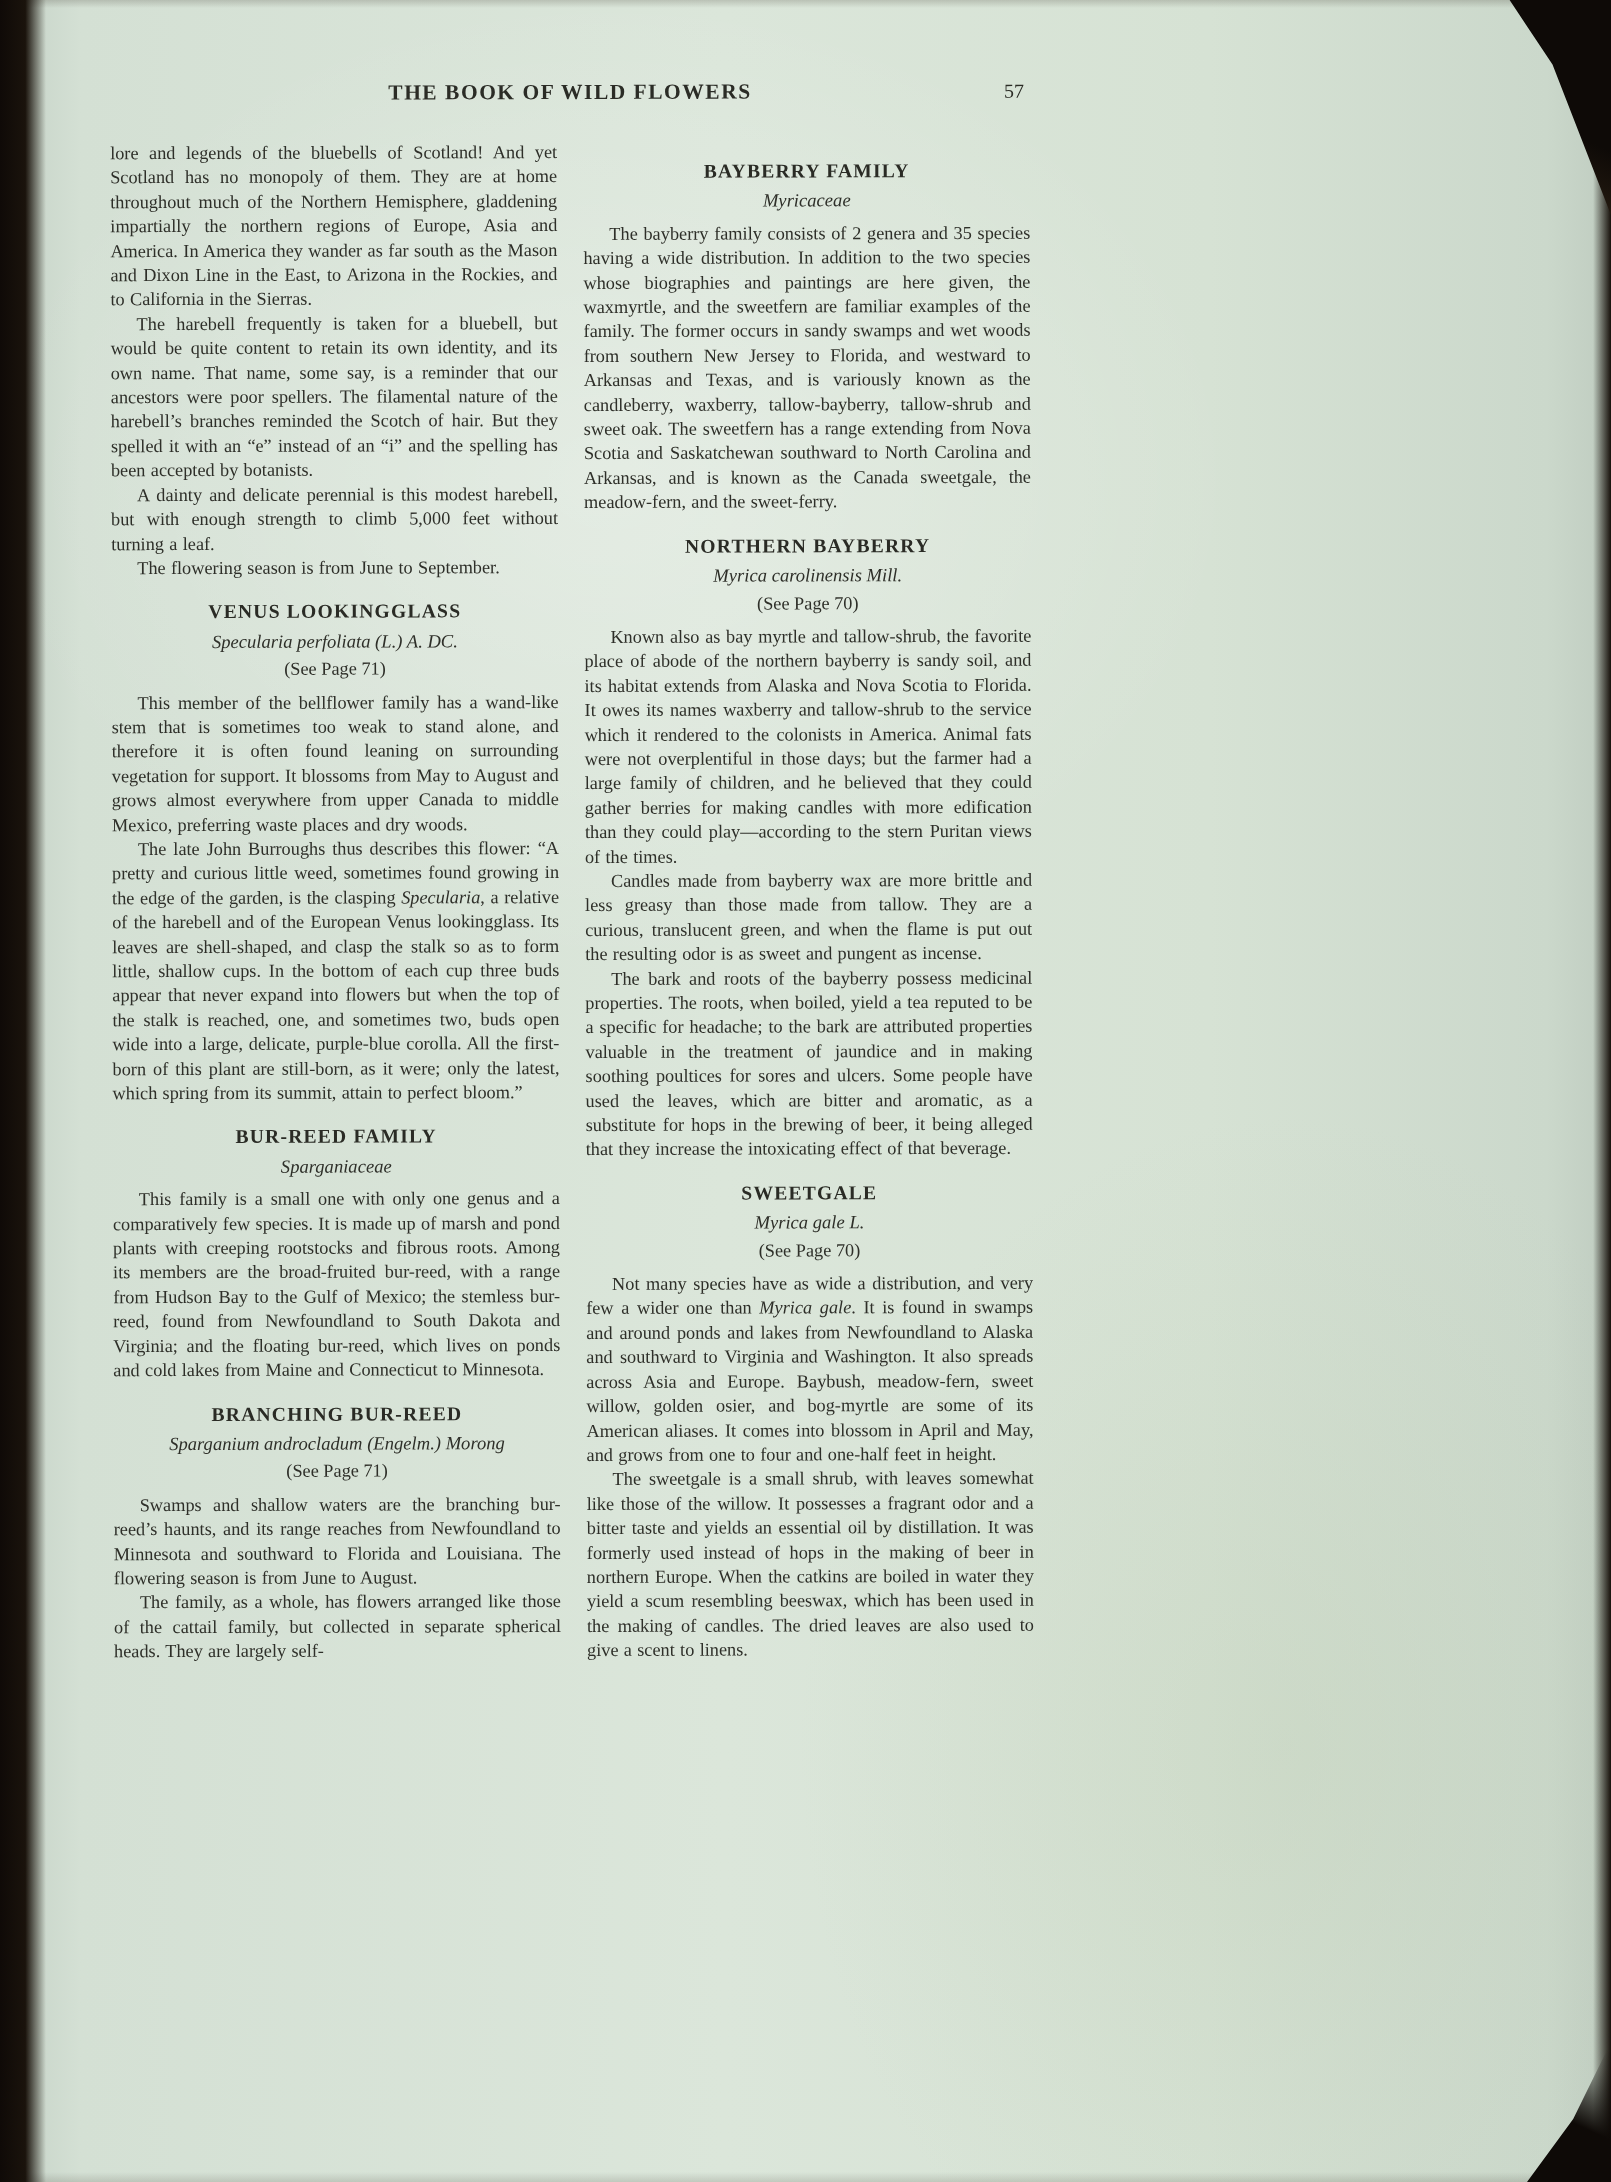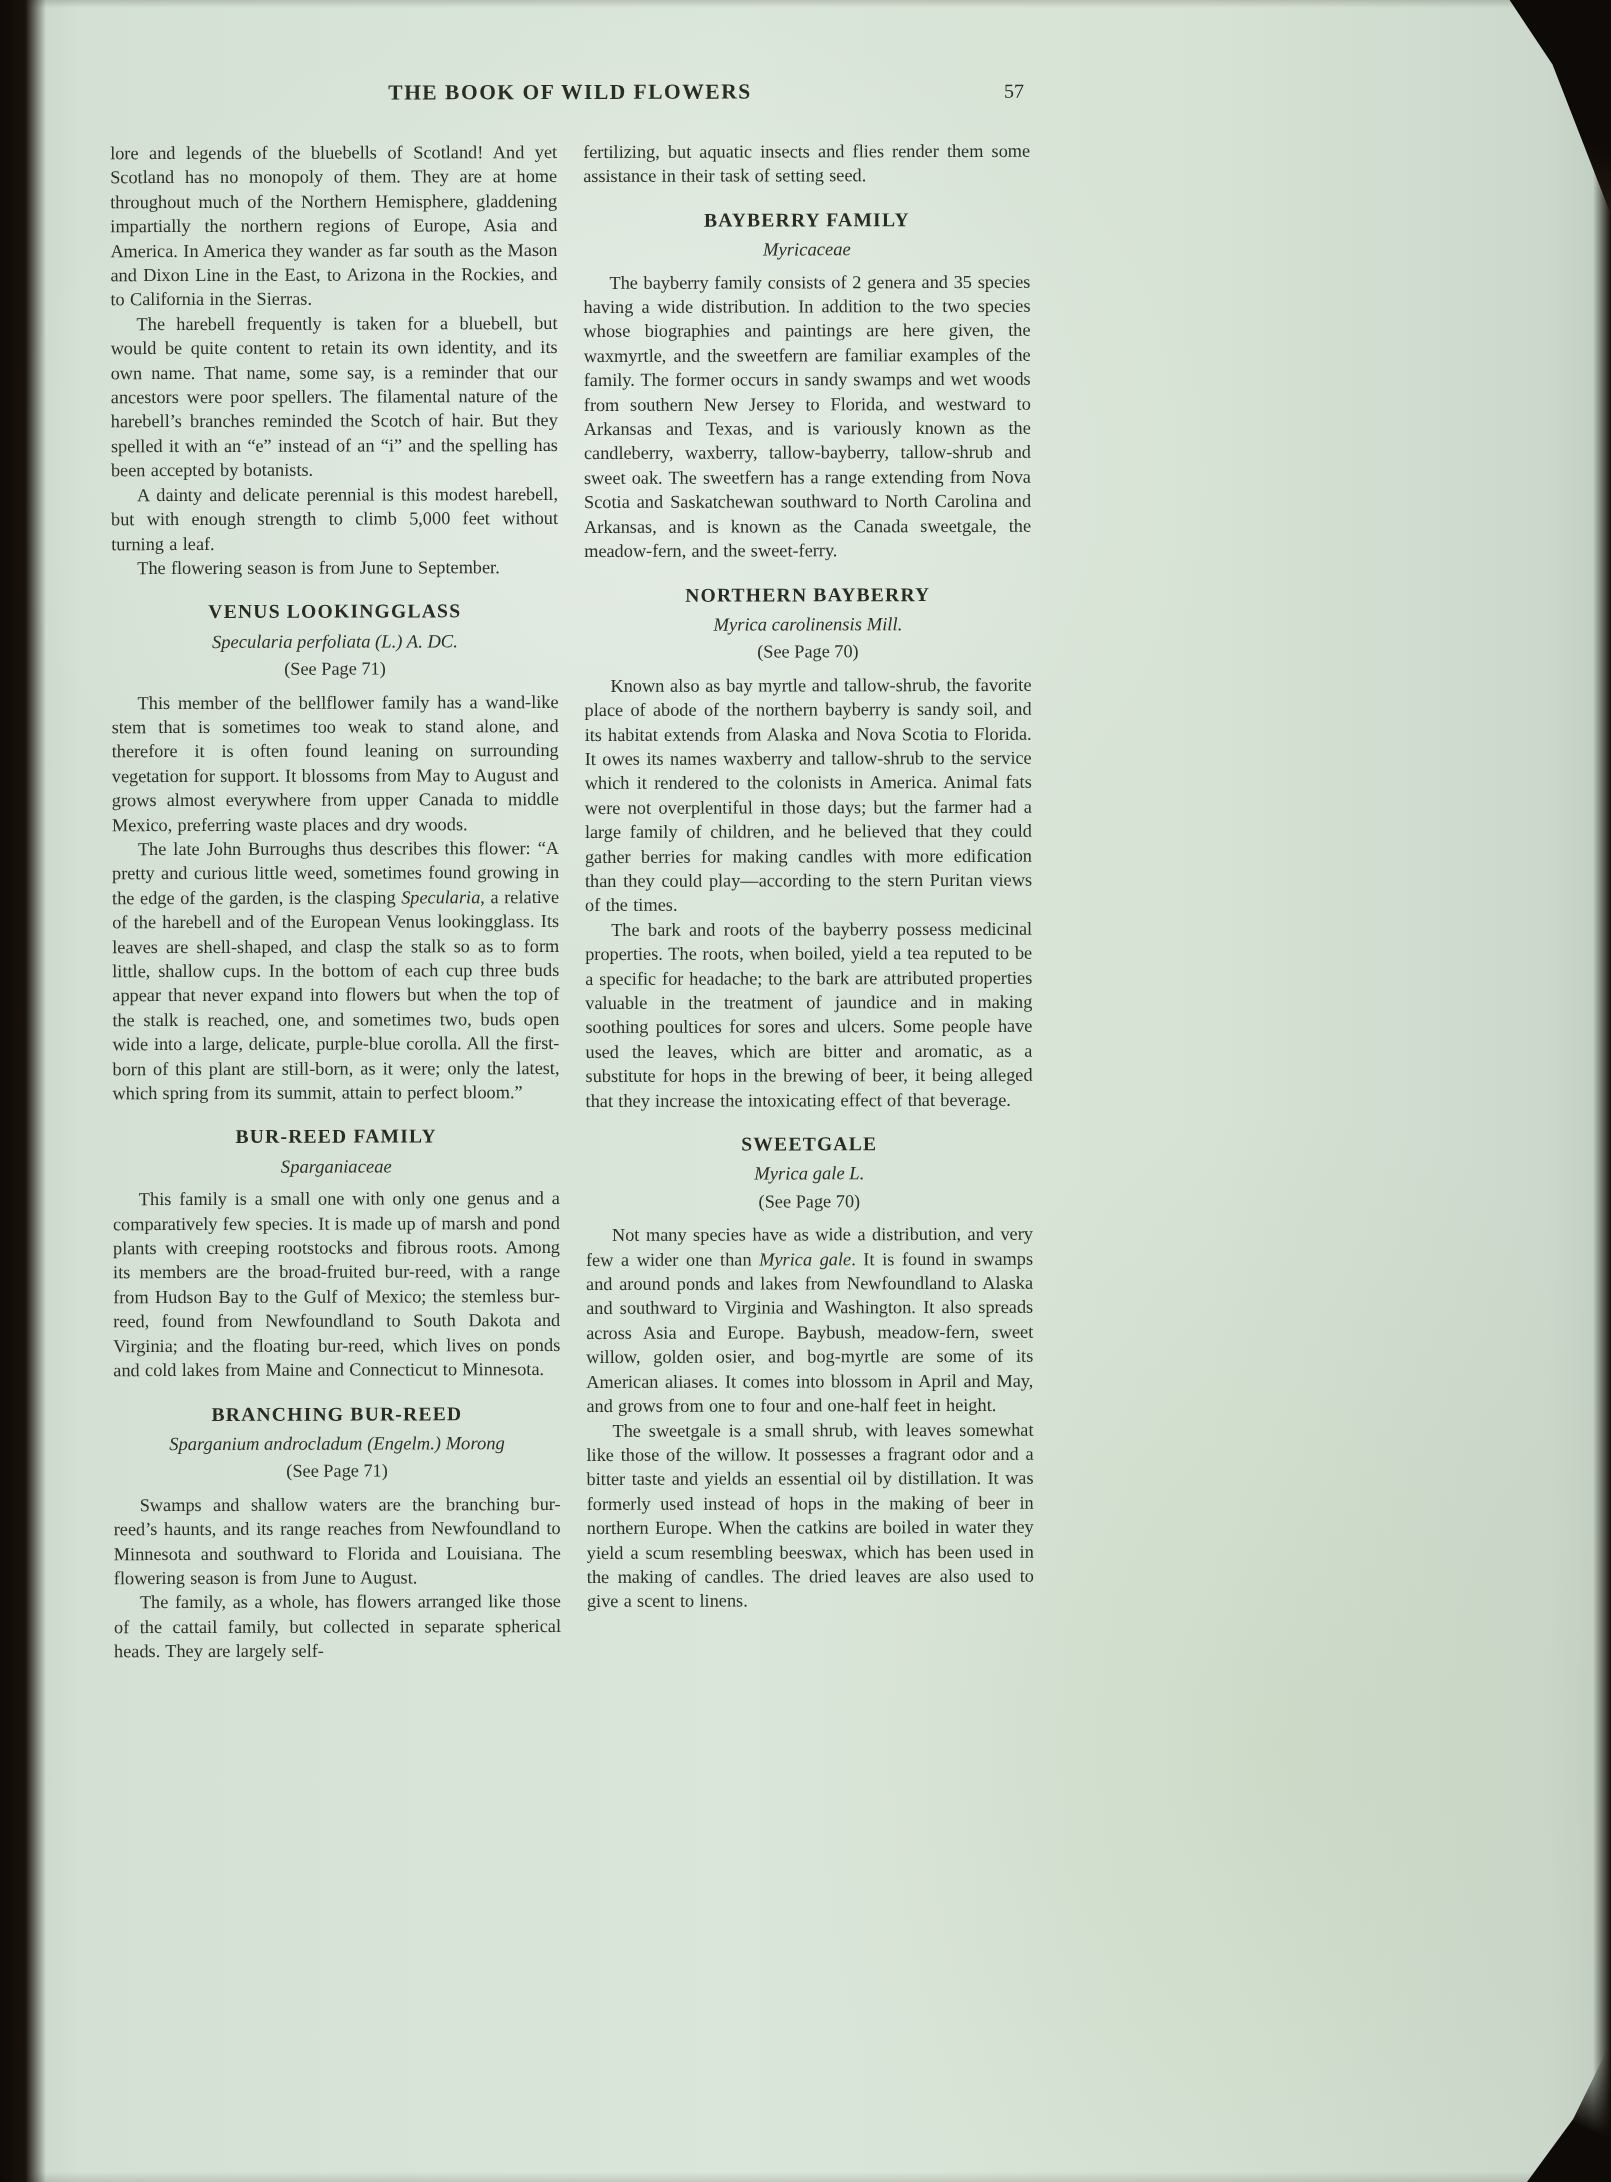--- a/index.html
+++ b/index.html
@@ -151,28 +151,28 @@
         <h3 class="heading">BUR-REED FAMILY</h3>
         <div class="species">Sparganiaceae</div>
         <p class="para">This family is a small one with only one genus and a comparatively few species.  It is made up of marsh and pond plants with creeping rootstocks and fibrous roots.  Among its members are the broad-fruited bur-reed, with a range from Hudson Bay to the Gulf of Mexico; the stemless bur-reed, found from Newfoundland to South Dakota and Virginia; and the floating bur-reed, which lives on ponds and cold lakes from Maine and Connecticut to Minnesota.</p>
         <h3 class="heading">BRANCHING BUR-REED</h3>
         <div class="species">Sparganium androcladum (Engelm.) Morong</div>
         <div class="seepage">(See Page 71)</div>
         <p class="para">Swamps and shallow waters are the branching bur-reed’s haunts, and its range reaches from Newfoundland to Minnesota and southward to Florida and Louisiana.  The flowering season is from June to August.</p>
         <p class="para">The family, as a whole, has flowers arranged like those of the cattail family, but collected in separate spherical heads.  They are largely self-</p>
       </div>
     <div class="column">
-        <p class="para no-indent">fertilizing, but aquatic insects and flies render them some assistance in their task of setting seed.</p>
         <h3 class="heading">BAYBERRY FAMILY</h3>
         <div class="species">Myricaceae</div>
         <p class="para">The bayberry family consists of 2 genera and 35 species having a wide distribution.  In addition to the two species whose biographies and paintings are here given, the waxmyrtle, and the sweetfern are familiar examples of the family.  The former occurs in sandy swamps and wet woods from southern New Jersey to Florida, and westward to Arkansas and Texas, and is variously known as the candleberry, waxberry, tallow-bayberry, tallow-shrub and sweet oak.  The sweetfern has a range extending from Nova Scotia and Saskatchewan southward to North Carolina and Arkansas, and is known as the Canada sweetgale, the meadow-fern, and the sweet-ferry.</p>
         <h3 class="heading">NORTHERN BAYBERRY</h3>
         <div class="species">Myrica carolinensis Mill.</div>
         <div class="seepage">(See Page 70)</div>
         <p class="para">Known also as bay myrtle and tallow-shrub, the favorite place of abode of the northern bayberry is sandy soil, and its habitat extends from Alaska and Nova Scotia to Florida.  It owes its names waxberry and tallow-shrub to the service which it rendered to the colonists in America.  Animal fats were not overplentiful in those days; but the farmer had a large family of children, and he believed that they could gather berries for making candles with more edification than they could play—according to the stern Puritan views of the times.</p>
+        <p class="para">Candles made from bayberry wax are more brittle and less greasy than those made from tallow. They are a curious, translucent green, and when the flame is put out the resulting odor is as sweet and pungent as incense.</p>
         <p class="para">The bark and roots of the bayberry possess medicinal properties.  The roots, when boiled, yield a tea reputed to be a specific for headache; to the bark are attributed properties valuable in the treatment of jaundice and in making soothing poultices for sores and ulcers.  Some people have used the leaves, which are bitter and aromatic, as a substitute for hops in the brewing of beer, it being alleged that they increase the intoxicating effect of that beverage.</p>
         <h3 class="heading">SWEETGALE</h3>
         <div class="species">Myrica gale L.</div>
         <div class="seepage">(See Page 70)</div>
         <p class="para">Not many species have as wide a distribution, and very few a wider one than <i>Myrica gale</i>. It is found in swamps and around ponds and lakes from Newfoundland to Alaska and southward to Virginia and Washington.  It also spreads across Asia and Europe.  Baybush, meadow-fern, sweet willow, golden osier, and bog-myrtle are some of its American aliases.  It comes into blossom in April and May, and grows from one to four and one-half feet in height.</p>
         <p class="para">The sweetgale is a small shrub, with leaves somewhat like those of the willow.  It possesses a fragrant odor and a bitter taste and yields an essential oil by distillation.  It was formerly used instead of hops in the making of beer in northern Europe.  When the catkins are boiled in water they yield a scum resembling beeswax, which has been used in the making of candles.  The dried leaves are also used to give a scent to linens.</p>
       </div>
   </div>
 </div>
 

